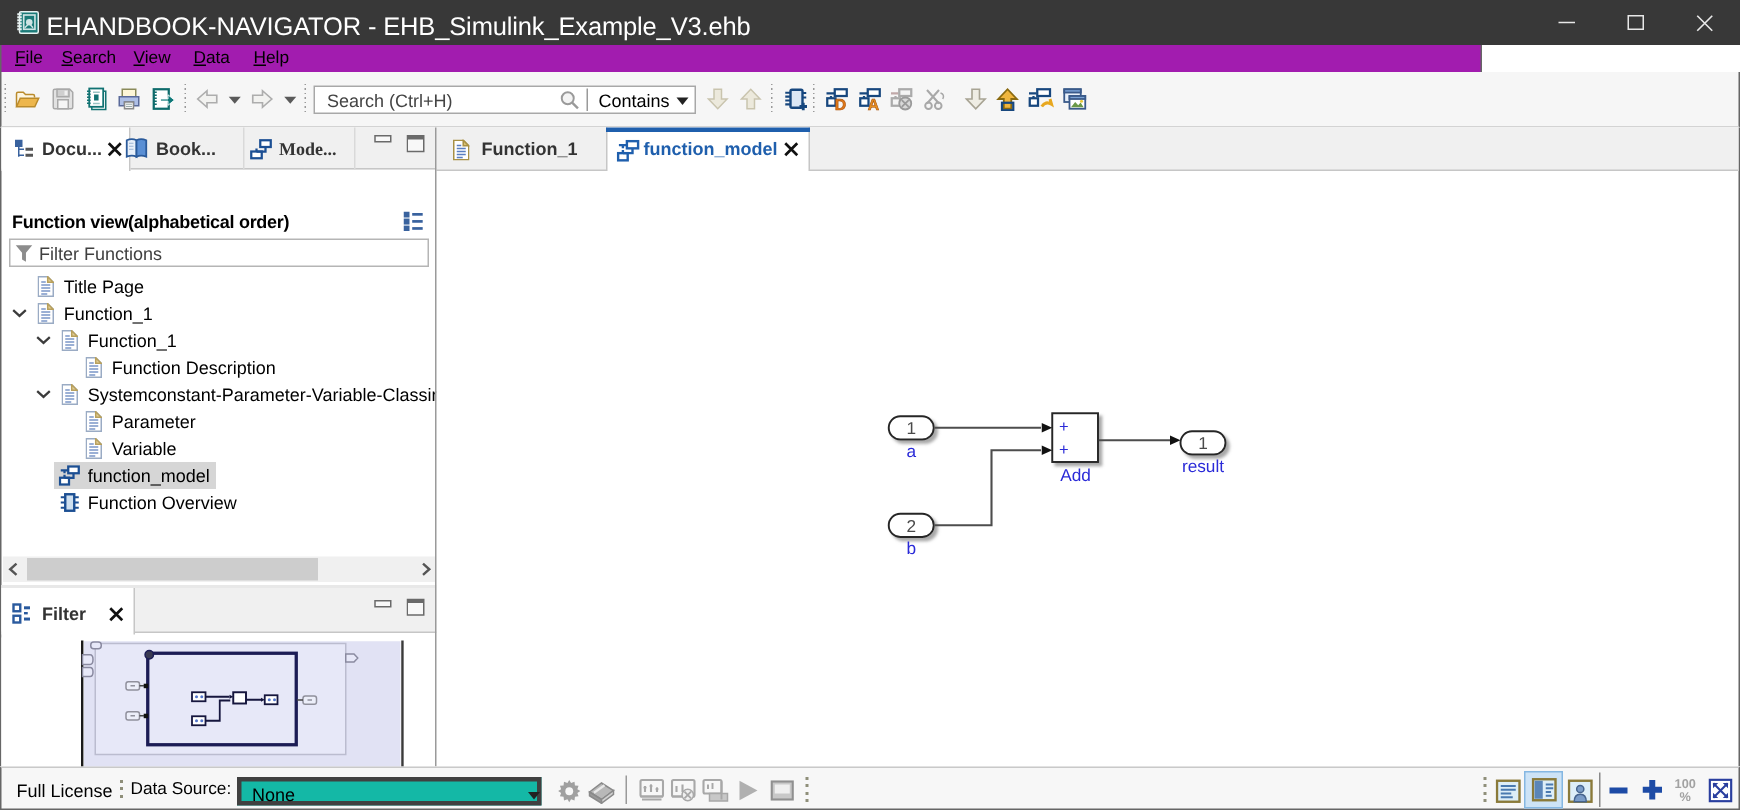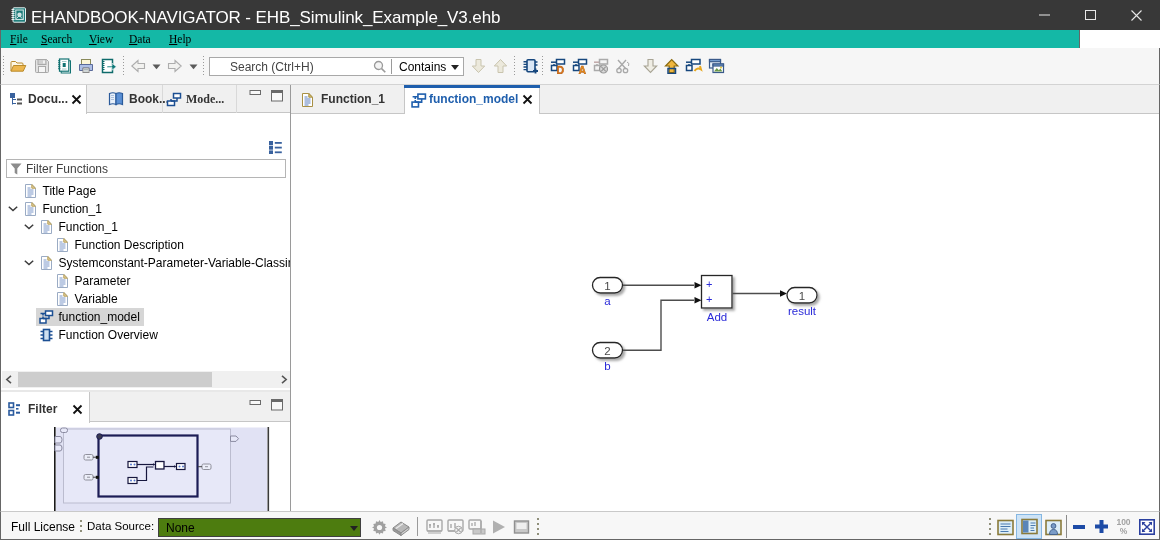--- a/index.html
+++ b/index.html
@@ -6,32 +6,32 @@
 html,body { width:1160px; height:540px; overflow:hidden; }
 body { font-family:"Liberation Sans", sans-serif; position:relative; background:#fff; }
 .abs { position:absolute; }
 
 
 #titlebar { left:0; top:0; width:1160px; height:30px; background:#383838; }
 #apptitle { left:31px; top:8px; color:#ffffff; font-size:17px; letter-spacing:-0.1px; }
 .winbtn { top:0; width:46px; height:30px; }
 
 
-#menubar { left:0; top:30px; width:1080px; height:18px; background:#14b8a6; border-left:1px solid #666; border-right:1px solid #666;font-family:Liberation Serif, serif; }
+#menubar { left:0; top:30px; width:988px; height:18px; background:#a21caf; border-left:1px solid #666; border-right:1px solid #666; }
 #menubar span { position:absolute; top:2.5px; font-size:11.5px; color:#000; }
 #menubar u { text-decoration:underline; }
 
 
 #toolbar { left:0; top:48px; width:1160px; height:37px; background:#f6f6f6; border-bottom:1px solid #d3d3d3; border-left:1px solid #666; border-right:1px solid #666; }
 .tbi { position:absolute; top:58px; }
 .tbsep { position:absolute; top:56px; width:2px; height:20px;
   background-image:repeating-linear-gradient(#9a9a9a 0 1px, transparent 1px 3px); width:1px; }
 
 #searchbox { left:209px; top:57px; width:255px; height:19px; background:#fff; border:1px solid #a8a8a8; }
-#searchbox .ph { position:absolute; left:8px; top:2px; font-size:12px; color:#444;margin-left:12px; }
+#searchbox .ph { position:absolute; left:8px; top:2px; font-size:12px; color:#444; }
 #searchbox .div { position:absolute; left:181px; top:1px; width:1px; height:15px; background:#9a9a9a; }
 #searchbox .contains { position:absolute; left:189px; top:2px; font-size:12px; color:#000; }
 #searchbox .caret { position:absolute; left:241px; top:7px; width:0; height:0; border-left:4px solid transparent; border-right:4px solid transparent; border-top:5px solid #222; }
 
 
 #leftpanel { left:0; top:85px; width:291px; height:426px; background:#fff; border-left:1px solid #666; }
 #panelborder { left:290px; top:85px; width:1px; height:426px; background:#9a9a9a; }
 #editor { left:291px; top:85px; width:869px; height:426px; background:#fff; border-right:1px solid #666; }
 
 
@@ -56,21 +56,21 @@
 #outline { left:0; top:305px; width:290px; height:121px; background:#fff; border-top:2px solid #e8e8e8; }
 #thumb { left:0; top:33px; width:290px; height:88px; background:#ffffff; overflow:hidden; }
 
 
 .edtab { position:absolute; top:0; height:29px; font-size:12px; font-weight:bold; }
 
 
 #statusbar { left:0; top:511px; width:1160px; height:29px; background:#f7f7f7; border-top:1px solid #c9c9c9; border-left:1px solid #666; border-right:1px solid #666; border-bottom:1px solid #666; }
 #statusbar .txt { position:absolute; font-size:12px; color:#000; }
 .dotsep { position:absolute; width:2px; background-image:repeating-linear-gradient(#8f8f7a 0 2px, transparent 2px 5px); }
-#dsbox { position:absolute; left:157px; top:6px; width:203px; height:19px; background:#4d7c0f; border:1px solid #404040; }
+#dsbox { position:absolute; left:157px; top:6px; width:203px; height:19px; background:#14b8a6; border:3px solid #404040; }
 </style>
 </head>
 <body>
 
 <div class="abs" id="titlebar"></div>
 <div class="abs" id="appicon" style="left:10px; top:7px;"><svg width="17" height="16" viewBox="0 0 17 16">
       <rect x="3" y="0.8" width="12.5" height="14.4" rx="1" fill="#1b7a78" stroke="#e8f2f2" stroke-width="1"></rect>
       <rect x="5.8" y="3" width="7.5" height="9.5" fill="none" stroke="#cfe4e4" stroke-width="1.1"></rect>
       <path d="M1.5 2.5 h3 M1.5 4.5 h3 M1.5 6.5 h3 M1.5 8.5 h3 M1.5 10.5 h3 M1.5 12.5 h3" stroke="#e8f2f2" stroke-width="1.2"></path>
       <circle cx="9.5" cy="7.8" r="2.2" fill="#cfe4e4"></circle>
@@ -246,21 +246,21 @@
           <g fill="#555">
             <rect x="7" y="5.5" width="5" height="2"></rect>
             <rect x="7" y="9.5" width="5" height="2"></rect>
           </g>
         </svg>
     <span class="lbl" style="left:27px;">Docu...</span>
     <svg style="position:absolute; left:70px; top:9px;" width="11" height="11">
           <path d="M1.5 1.5 L9.5 9.5 M9.5 1.5 L1.5 9.5" stroke="#111" stroke-width="1.8"></path>
         </svg>
   </div>
-  <div class="vtab" style="left:102px; width:74px;text-decoration:underline;">
+  <div class="vtab" style="left:77px; width:74px;text-decoration:underline;">
     <svg style="position:absolute; left:5px; top:6px;" width="17" height="16" viewBox="0 0 17 16">
           <path d="M1.5 2.5 Q5 1 8 2.5 L8 13.5 Q5 12 1.5 13.5 Z" fill="#e8f0fa" stroke="#2a5a9a" stroke-width="1.2"></path>
           <path d="M14.5 2.5 Q11 1 8 2.5 L8 13.5 Q11 12 14.5 13.5 Z" fill="#5a8fd4" stroke="#2a5a9a" stroke-width="1.2"></path>
           <path d="M3 4.5 h3 M3 6.5 h3 M3 8.5 h3" stroke="#9ab4d4" stroke-width="0.8"></path>
         </svg>
     <span class="lbl" style="left:26px;">Book...</span>
   </div>
   <div class="tabsep" style="left:161px;"></div>
   <div class="vtab" style="left:162px; width:73px;">
     <svg style="position:absolute; left:3px; top:7px;" width="17" height="15" viewBox="0 0 17 15">
@@ -272,20 +272,21 @@
   </div>
   <div class="tabsep" style="left:235px;"></div>
   <svg style="position:absolute; left:248px; top:5px;" width="13" height="10">
         <rect x="1" y="0.5" width="10.5" height="4" fill="#f8f8f8" stroke="#6a6a6a" stroke-width="1"></rect>
       </svg>
   <svg style="position:absolute; left:270px; top:5px;" width="13" height="12">
         <rect x="0.5" y="0.5" width="11" height="10.5" fill="#f8f8f8" stroke="#6a6a6a" stroke-width="1"></rect>
         <rect x="0.5" y="0.5" width="11" height="2.5" fill="#6a6a6a"></rect>
       </svg>
 </div>
+  <div class="abs" id="viewheader">Function view(alphabetical order)</div>
   <svg class="abs" style="left:268px; top:56px;" width="13" height="13" viewBox="0 0 13 13">
     <g fill="#39629e">
         <rect x="0" y="0" width="4" height="4"></rect>
         <rect x="0" y="4.7" width="4" height="4"></rect>
         <rect x="0" y="9.4" width="4" height="4"></rect>
         <rect x="5.8" y="1" width="7" height="1.8"></rect>
         <rect x="5.8" y="5.7" width="7" height="1.8"></rect>
         <rect x="5.8" y="10.4" width="7" height="1.8"></rect>
       </g>
   </svg>

